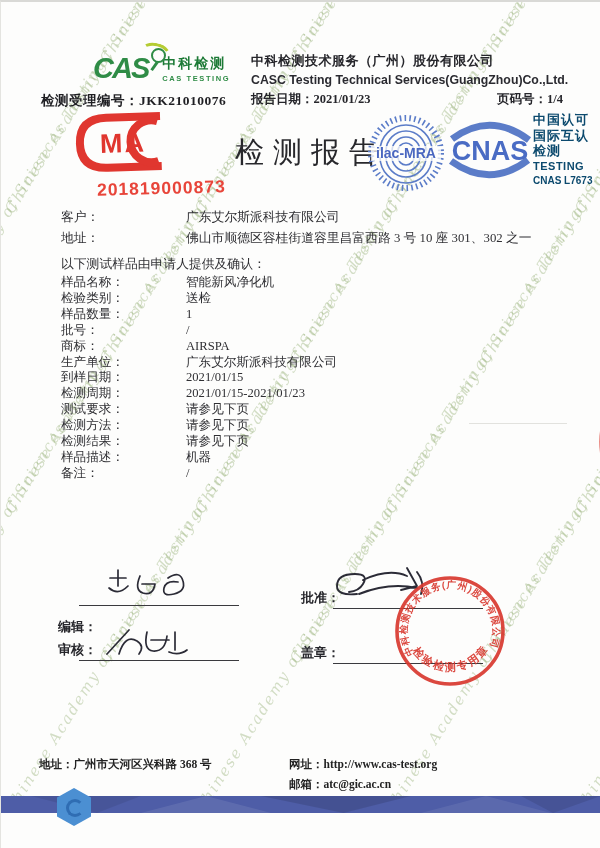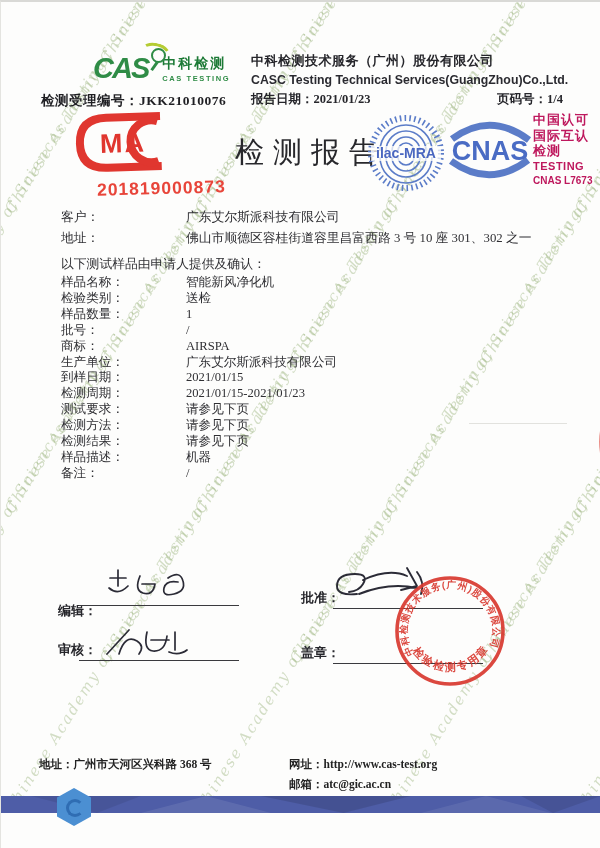--- a/index.html
+++ b/index.html
@@ -23,21 +23,21 @@
   .hdr-co-cn{font-size:13px;font-weight:700;color:#26262b;letter-spacing:.5px;}
   .hdr-co-en{font-family:"Liberation Sans",sans-serif;font-size:12.3px;font-weight:600;color:#2a2a30;margin-top:3px;}
   .hdr-line3{display:flex;font-size:12.5px;font-weight:700;margin-top:4px;color:#26262b;}
   .hdr-page{margin-left:auto;padding-right:24px;}
   
   .cma-wrap{position:absolute;left:72px;top:108px;transform:rotate(-2deg);}
   .cma-number{position:absolute;left:96px;top:176px;font-family:"Liberation Sans",sans-serif;font-size:17.5px;font-weight:700;color:#e8453a;letter-spacing:1px;transform:rotate(-1.5deg);}
   .report-title{position:absolute;left:234px;top:131px;font-size:29px;letter-spacing:9px;color:#28282c;font-weight:500;white-space:nowrap;}
   .ilac-wrap{position:absolute;left:365px;top:108px;}
   .cnas-wrap{position:absolute;left:444px;top:117px;}
-  .accr{position:absolute;left:532px;top:110px;color:#be185d;}
+  .accr{position:absolute;left:532px;top:110px;color:#0c4a6e;}
   .accr .cnl{font-size:13px;font-weight:700;line-height:15.5px;letter-spacing:1px;}
   .accr .enl{font-family:"Liberation Sans",sans-serif;font-size:11px;font-weight:700;line-height:15px;letter-spacing:.5px;}
   .accr .idl{font-family:"Liberation Sans",sans-serif;font-size:10px;font-weight:700;line-height:14px;}
   
   .client{position:absolute;left:60px;top:205px;width:505px;}
   .crow{display:flex;line-height:21px;font-size:12.8px;}
   .crow .lab{width:125px;flex:none;}
   .intro{position:absolute;left:60px;top:254px;font-size:12.8px;}
   .fields{position:absolute;left:60px;top:273px;width:505px;}
   .frow{display:flex;line-height:15.9px;font-size:12.6px;}
@@ -225,21 +225,21 @@
           <span>机器</span>
         </div>
       <div class="frow">
           <span class="lab">备注：</span>
           <span>/</span>
         </div>
     </div>
 
     <div class="scan-line"></div>
 
-    <div class="sig-label" style="left:57px;top:600px;">编辑：</div>
+    <div class="sig-label" style="left:57px;top:616px;">编辑：</div>
     <div class="sig-line" style="left:78px;top:603px;width:160px;"></div>
     <svg class="sig-svg" style="left:95px;top:562px;" width="130" height="42" viewBox="0 0 130 42">
       <path d="M14 14 h16 M22 6 v16 M13 24 q9 8 19 -2 M44 12 q-6 14 3 17 q10 3 12 -9 M46 20 h13 M72 14 q12 -8 15 3 q3 10 -9 13 q-12 3 -10 -6 q2 -8 14 -6" fill="none" stroke="#2b2b36" stroke-width="1.7" stroke-linecap="round" stroke-linejoin="round"></path>
     </svg>
 
     <div class="sig-label" style="left:300px;top:587px;">批准：</div>
     <div class="sig-line" style="left:332px;top:606px;width:150px;"></div>
     <svg class="sig-svg" style="left:328px;top:562px;" width="120" height="48" viewBox="0 0 120 48">
       <path d="M28 30 q-20 2 -20 -8 q0 -12 18 -12 q14 0 8 10 q-4 7 -14 8 M34 16 q26 -12 44 -4 M30 30 q30 -12 58 -6 M78 4 l10 18 l-16 4 M88 8 q8 10 4 22" fill="none" stroke="#2b2b36" stroke-width="1.9" stroke-linecap="round" stroke-linejoin="round"></path>
     </svg>

